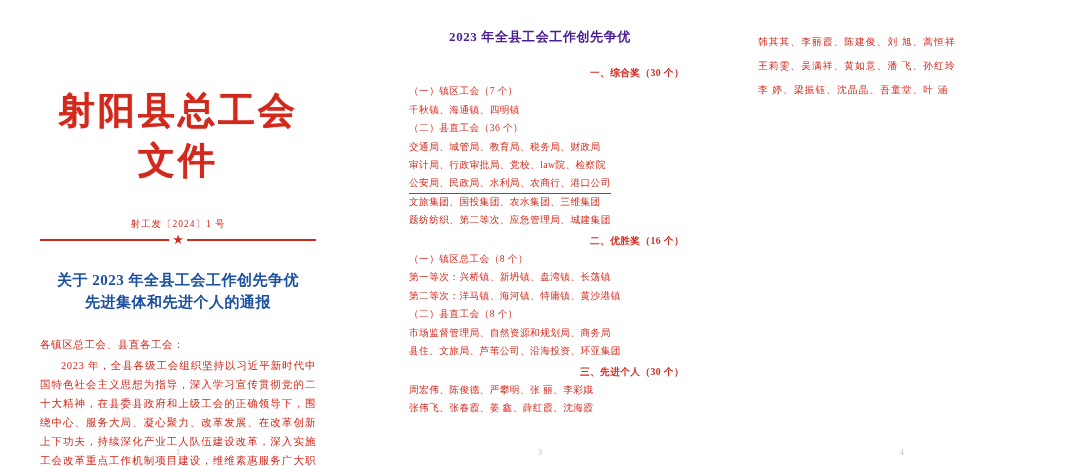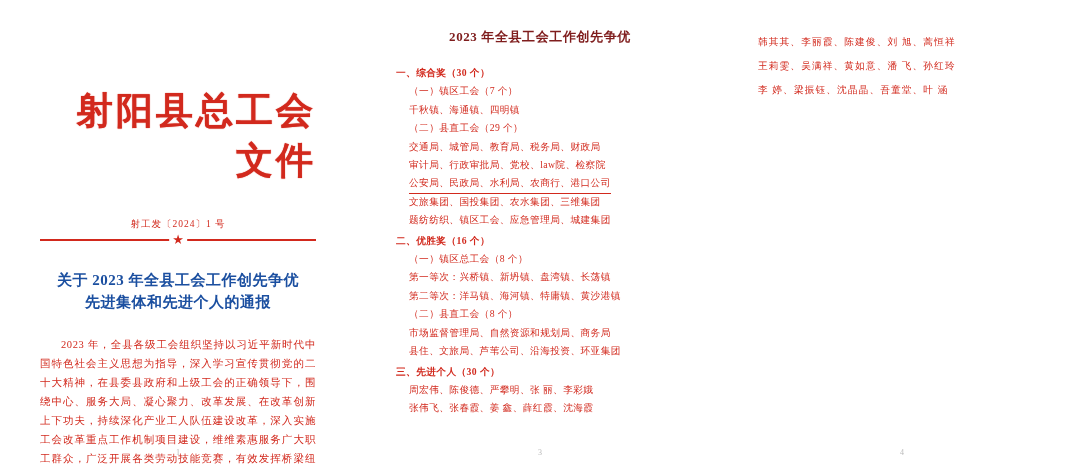--- a/index.html
+++ b/index.html
@@ -35,21 +35,21 @@
   .page-3 { width: 356px; }
 
   
   .p1-inner {
     padding: 34px 40px 0 40px;
     box-sizing: border-box;
     height: 100%;
     position: relative;
   }
   .redhead-title {
-    text-align: right;
+    text-align: center;
     color: #d2291d;
     font-weight: bold;
     font-size: 37px;
     letter-spacing: 3px;
     margin-top: 52px;
     font-family: "Liberation Serif", serif;
     text-shadow: 0 0 1px #d2291d;
   }
   .doc-number {
     text-align: center;
@@ -115,32 +115,32 @@
     padding: 26px 34px 0 34px;
     box-sizing: border-box;
     height: 100%;
     position: relative;
   }
   .p2-title {
     text-align: center;
     font-weight: bold;
     font-size: 13px;
     line-height: 22px;
-    color: #7f1d1d;
+    color: #4c1d95;
     letter-spacing: 0.6px;
   }
   .p2-body {
     margin-top: 16px;
     color: #d2291d;
     font-size: 9.7px;
     line-height: 18.4px;
     letter-spacing: 0.4px;
   }
   .p2-body .ln { margin: 0; white-space: nowrap; }
-  .p2-body .h1 { font-weight: bold; margin-top: 2px; }
+  .p2-body .h1 { font-weight: bold; margin-top: 2px; text-align: right; }
   .p2-body .h2 { margin-left: 13px; }
   .p2-body .ind { margin-left: 13px; }
   .underline-red {
     border-bottom: 1.4px solid #d2291d;
     padding-bottom: 5px;
   }
 
   
   .p3-inner {
     padding: 30px 34px 13px 34px;
@@ -169,43 +169,44 @@
         <div class="red-rule"></div>
         <div class="red-star">★</div>
       </div>
       <div class="p1-title">
         <div>
           <span>关于 </span><span class="blue-em">2023 年</span><span>全县工会工作创先争优</span>
         </div>
         <div>先进集体和先进个人的通报</div>
       </div>
       <div class="p1-body">
+        <p>各镇区总工会、县直各工会：</p>
         <p class="indent">2023 年，全县各级工会组织坚持以习近平新时代中国特色社会主义思想为指导，深入学习宣传贯彻党的二十大精神，在县委县政府和上级工会的正确领导下，围绕中心、服务大局、凝心聚力、改革发展、在改革创新上下功夫，持续深化产业工人队伍建设改革，深入实施工会改革重点工作机制项目建设，维维素惠服务广大职工群众，广泛开展各类劳动技能竞赛，有效发挥桥梁纽带作用，不断增强工会组织引领力、组织力、服务力，为推进中国式现代化射阳新实践贡献了工会力量。</p>
       </div>
     </div>
     <div class="page-num">1</div>
   </div>
 
   <div class="gap"></div>
 
   <div class="page page-2">
     <div class="p2-inner">
       <div class="p2-title">
         <div>2023 年全县工会工作创先争优</div>
       </div>
       <div class="p2-body">
         <p class="ln h1">一、综合奖（30 个）</p>
         <p class="ln h2">（一）镇区工会（7 个）</p>
         <p class="ln ind">千秋镇、海通镇、四明镇</p>
-        <p class="ln h2">（二）县直工会（29 个）</p>
+        <p class="ln h2">（二）县直工会（36 个）</p>
         <p class="ln ind">交通局、城管局、教育局、税务局、财政局</p>
         <p class="ln ind">审计局、行政审批局、党校、law院、检察院</p>
         <p class="ln ind"><span class="underline-red">公安局、民政局、水利局、农商行、港口公司</span></p>
         <p class="ln ind">文旅集团、国投集团、农水集团、三维集团</p>
-        <p class="ln ind">题纺纺织、镇区工会、应急管理局、城建集团</p>
+        <p class="ln ind">题纺纺织、第二等次、应急管理局、城建集团</p>
         <p class="ln h1">二、优胜奖（16 个）</p>
         <p class="ln h2">（一）镇区总工会（8 个）</p>
         <p class="ln ind">第一等次：兴桥镇、新坍镇、盘湾镇、长荡镇</p>
         <p class="ln ind">第二等次：洋马镇、海河镇、特庸镇、黄沙港镇</p>
         <p class="ln h2">（二）县直工会（8 个）</p>
         <p class="ln ind">市场监督管理局、自然资源和规划局、商务局</p>
         <p class="ln ind">县住、文旅局、芦苇公司、沿海投资、环亚集团</p>
         <p class="ln h1">三、先进个人（30 个）</p>
         <p class="ln ind">周宏伟、陈俊德、严攀明、张 丽、李彩娥</p>
         <p class="ln ind">张伟飞、张春霞、姜 鑫、薛红霞、沈海霞</p>

